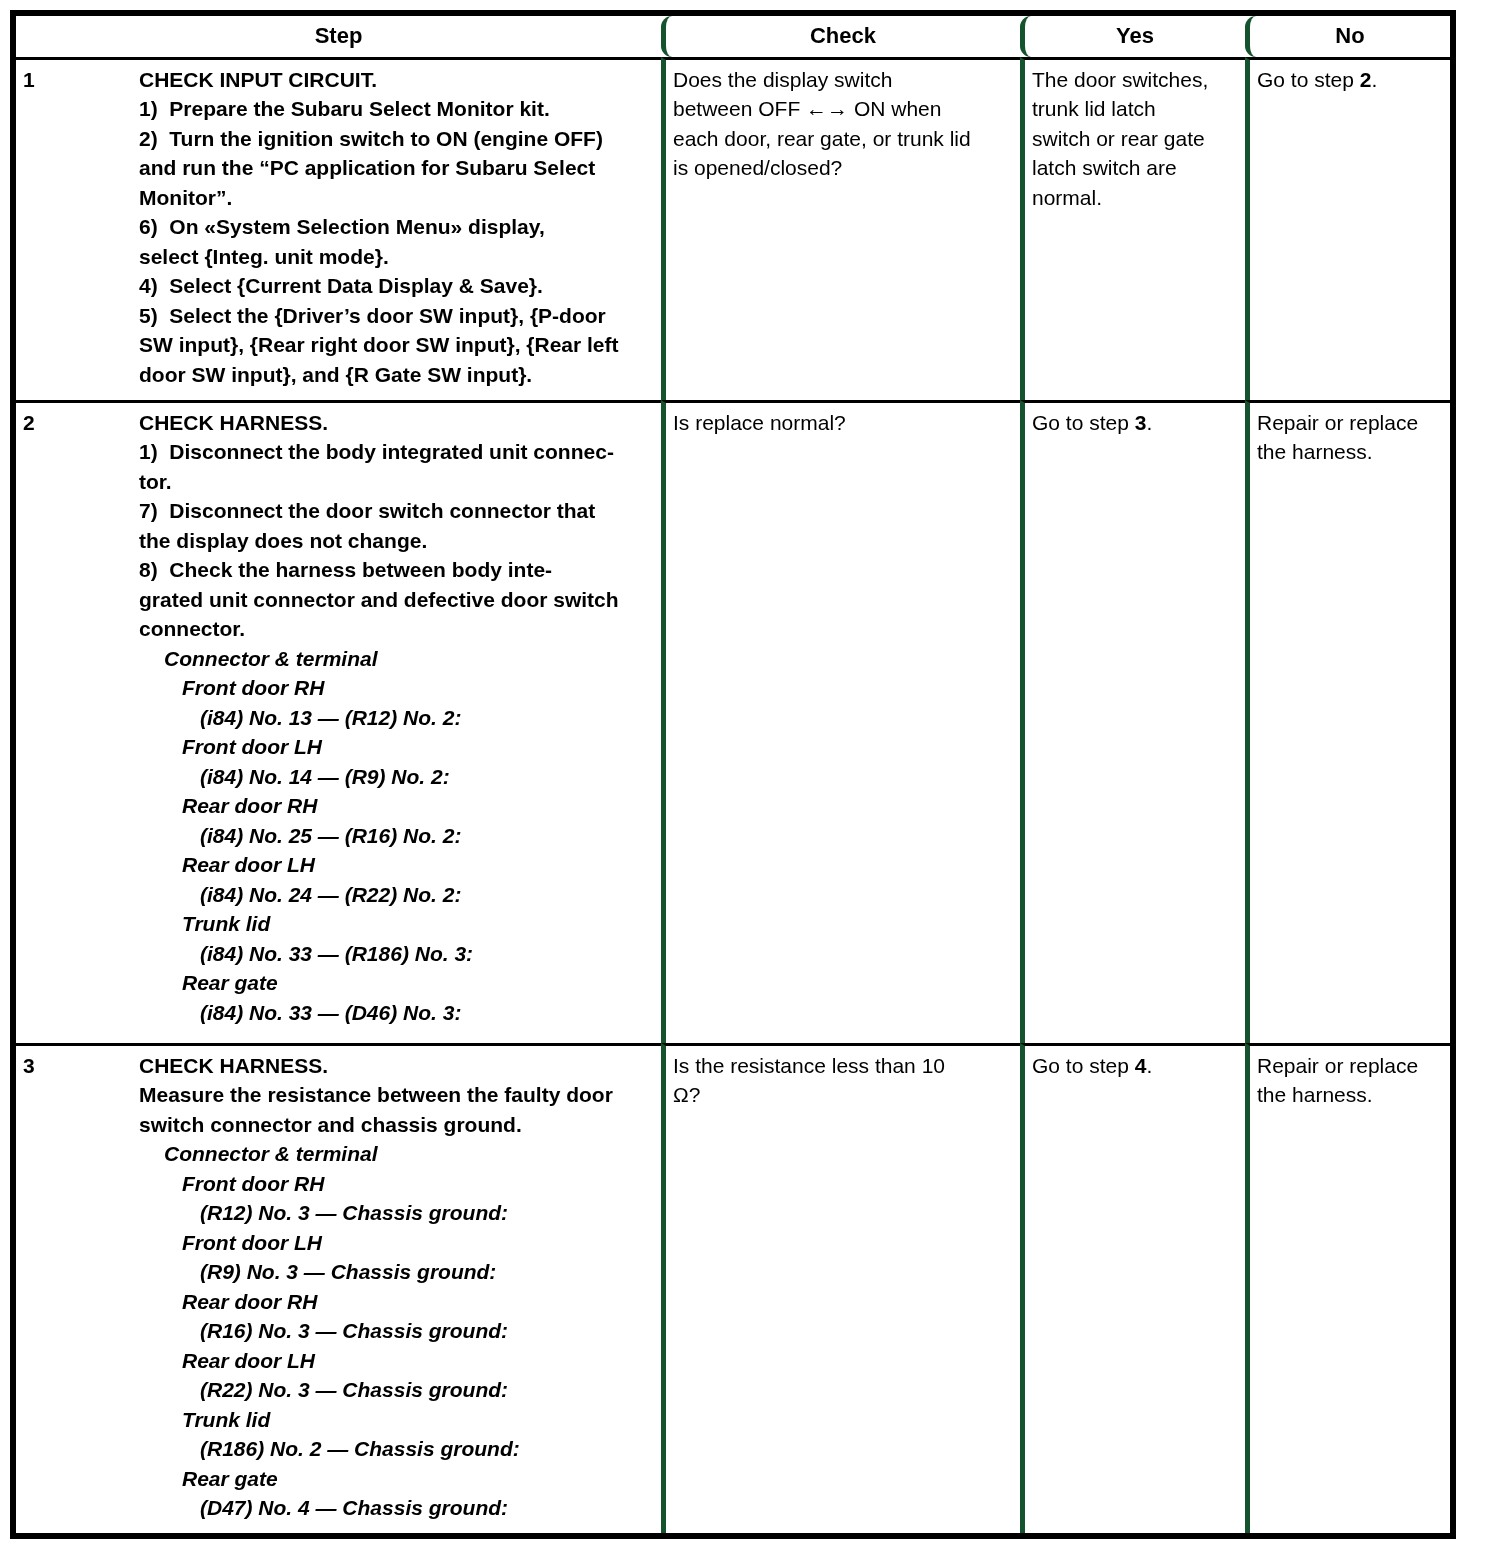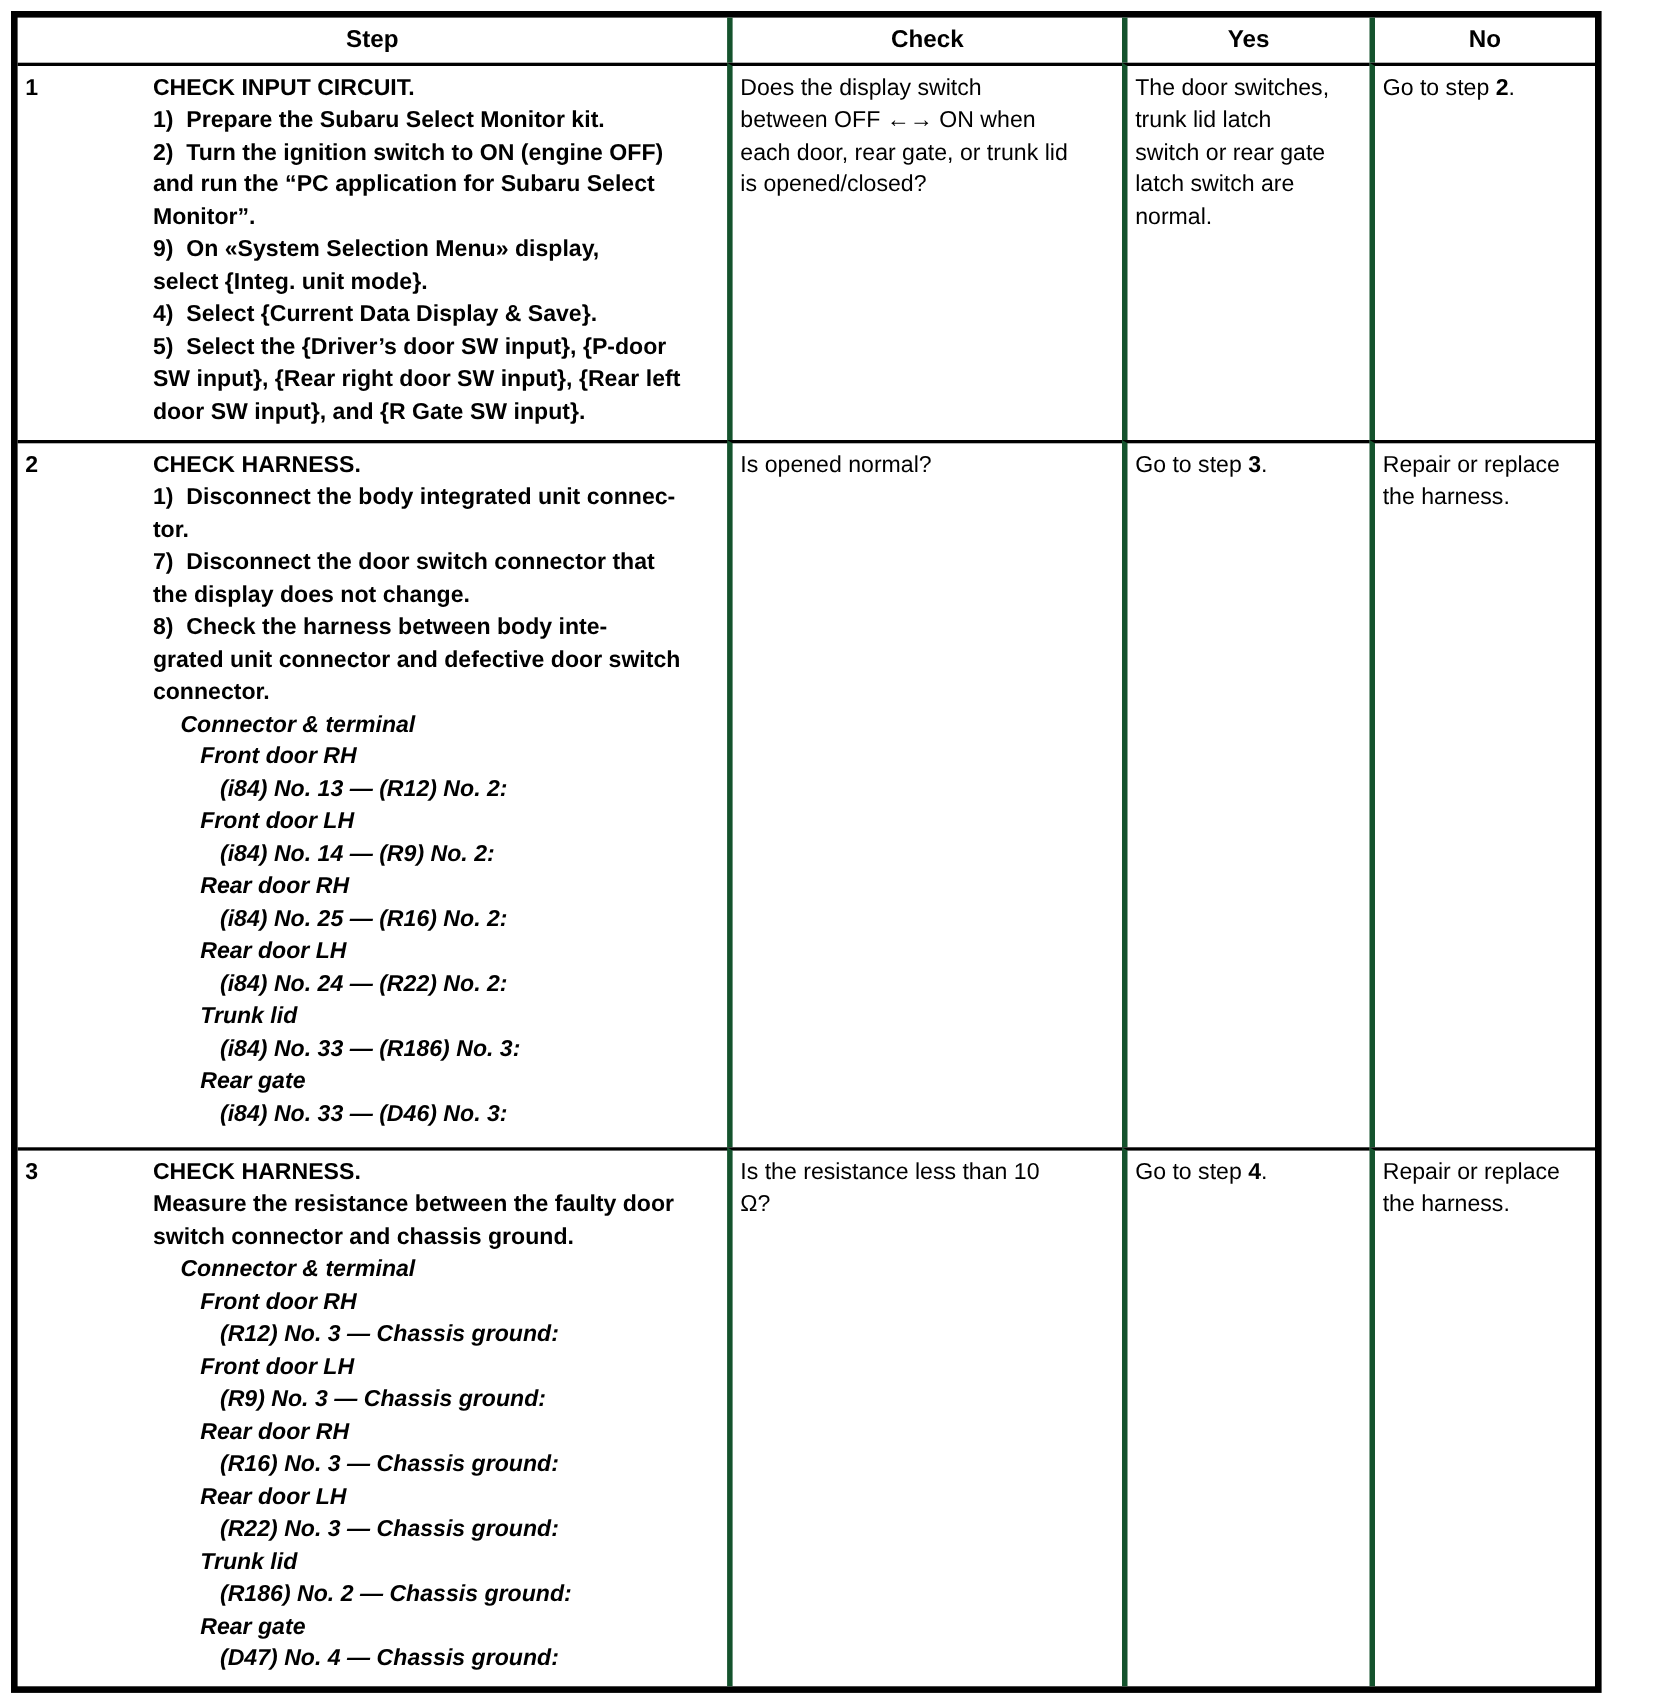--- a/index.html
+++ b/index.html
@@ -32,20 +32,21 @@
     line-height: 29.5px;
     overflow: hidden;
   }
   .col1 { border-left: none; }
   .hcell { border-top: none; }
   .th {
     font-weight: bold;
     font-size: 22px;
     text-align: center;
     padding: 5px 0 6px 0;
+    border-radius: 11px;
   }
   .step-cell {
     position: relative;
     padding: 5px 8px 10px 123px;
   }
   .num {
     position: absolute;
     left: 7px; top: 5px;
     font-weight: bold;
   }
@@ -75,21 +76,21 @@
   <div class="cell hcell th">No</div>
 
   <div class="cell col1 step-cell r1">
     <span class="num">1</span>
     <div>
         <div class="line t">CHECK INPUT CIRCUIT.</div>
         <div class="line b">1)  Prepare the Subaru Select Monitor kit.</div>
         <div class="line b">2)  Turn the ignition switch to ON (engine OFF)
 and run the “PC application for Subaru Select
 Monitor”.</div>
-        <div class="line b">9)  On «System Selection Menu» display,
+        <div class="line b">6)  On «System Selection Menu» display,
 select {Integ. unit mode}.</div>
         <div class="line b">4)  Select {Current Data Display &amp; Save}.</div>
         <div class="line b">5)  Select the {Driver’s door SW input}, {P-door
 SW input}, {Rear right door SW input}, {Rear left
 door SW input}, and {R Gate SW input}.</div>
       </div>
   </div>
   <div class="cell txt-cell r1">Does the display switch
 between OFF ←→ ON when
 each door, rear gate, or trunk lid
@@ -120,21 +121,21 @@
         <div class="line dev">Rear door RH</div>
         <div class="line term">(i84) No. 25 — (R16) No. 2:</div>
         <div class="line dev">Rear door LH</div>
         <div class="line term">(i84) No. 24 — (R22) No. 2:</div>
         <div class="line dev">Trunk lid</div>
         <div class="line term">(i84) No. 33 — (R186) No. 3:</div>
         <div class="line dev">Rear gate</div>
         <div class="line term">(i84) No. 33 — (D46) No. 3:</div>
       </div>
   </div>
-  <div class="cell txt-cell r2">Is opened normal?</div>
+  <div class="cell txt-cell r2">Is replace normal?</div>
   <div class="cell txt-cell r2"><span>Go to step </span><b>3</b><span>.</span></div>
   <div class="cell txt-cell r2"><span>Repair or replace
 the harness.</span><b></b><span></span></div>
 
   <div class="cell col1 step-cell r3">
     <span class="num">3</span>
     <div>
         <div class="line t">CHECK HARNESS.</div>
         <div class="line b">Measure the resistance between the faulty door
 switch connector and chassis ground.</div>

